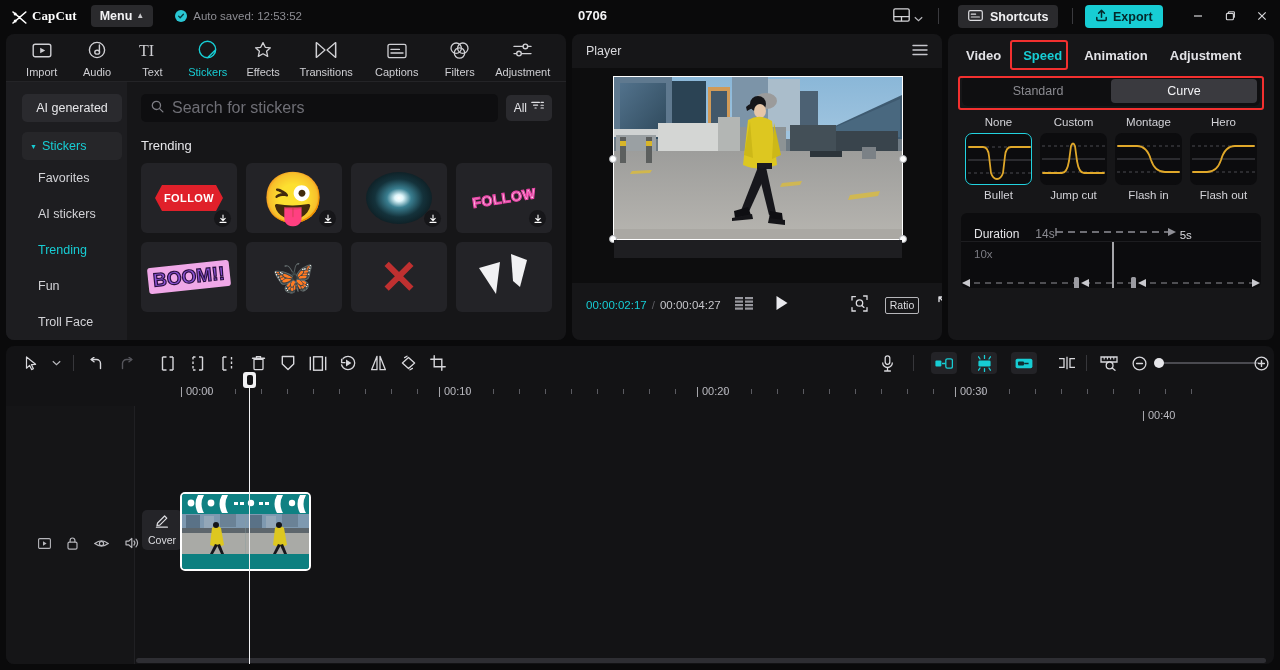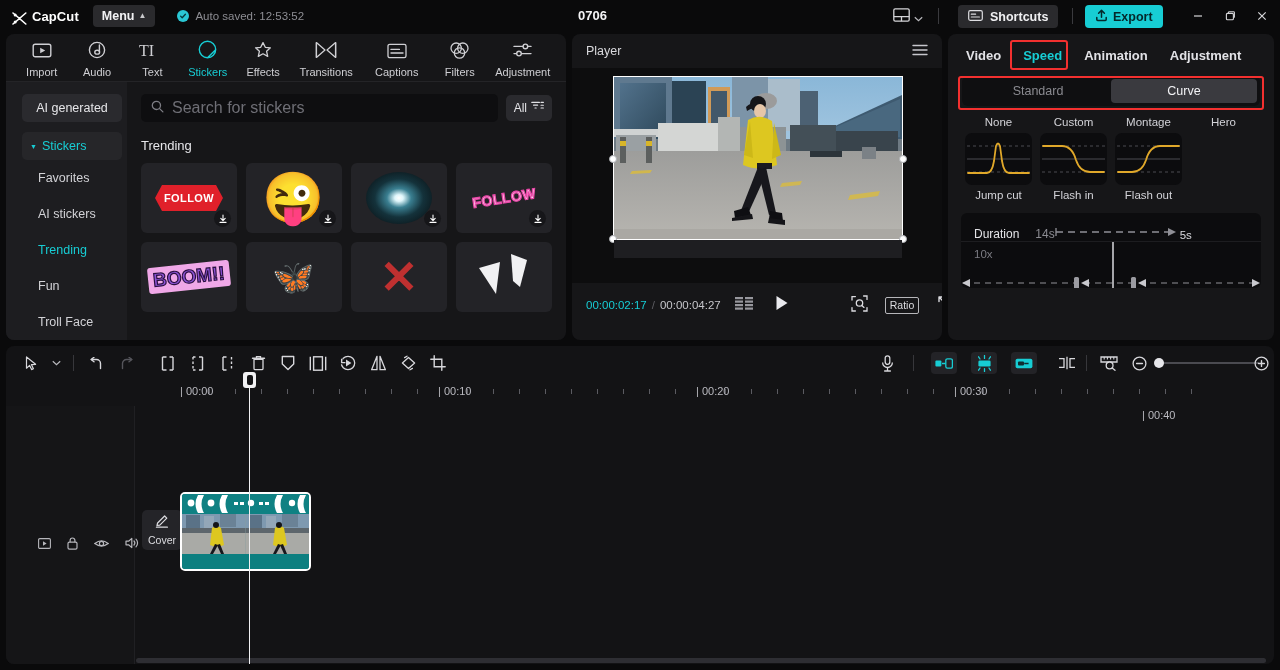--- a/index.html
+++ b/index.html
@@ -11,21 +11,21 @@
     overflow: hidden;
     -webkit-font-smoothing: antialiased;
   }
   .app { position: relative; width: 1280px; height: 670px; background: #0a0a0b; }
 
   
   .titlebar {
     position: absolute; top: 0; left: 0; width: 1280px; height: 32px;
     background: #0a0a0b; display: flex; align-items: center;
   }
-  .logo-wrap { display: flex; align-items: flex-end; gap: 5px; margin-left: 12px; }
+  .logo-wrap { display: flex; align-items: center; gap: 5px; margin-left: 12px; font-family: Liberation Serif, serif; }
   .logo-mark { width: 15px; height: 13px; position: relative; }
   .logo-text { font-size: 13px; font-weight: bold; letter-spacing: .1px; color: #fff; }
   .menu-btn {
     margin-left: 14px; height: 22px; padding: 0 9px; border-radius: 4px;
     background: #2a2a2d; display: flex; align-items: center; gap: 4px;
     font-size: 12.5px; font-weight: bold; color: #f2f2f4; cursor: pointer;
   }
   .caret-up { font-size: 8px; color: #c9c9cc; transform: translateY(-1px); }
   .autosave { margin-left: 22px; display: flex; align-items: center; gap: 6px; }
   .check-dot {
@@ -710,20 +710,31 @@
 
     <div class="presets">
       <div class="plabels">
         <span class="plabel">None</span>
         <span class="plabel">Custom</span>
         <span class="plabel">Montage</span>
         <span class="plabel">Hero</span>
       </div>
 
       <div class="prow">
+        <div class="pitem">
+          <div class="pthumb sel">
+            <svg width="67" height="52" viewBox="0 0 67 52">
+              <path d="M2 13 H65" stroke="#4a4a50" stroke-width="1" stroke-dasharray="3 3"></path>
+              <path d="M2 26 H65" stroke="#4a4a50" stroke-width="1"></path>
+              <path d="M2 39 H65" stroke="#4a4a50" stroke-width="1" stroke-dasharray="3 3"></path>
+              <path d="M3 13 L17 13 Q22 13 23 22 L25 39 Q27 45 31 45 Q35 45 37 39 L39 22 Q40 13 45 13 L64 13" stroke="#e0a82a" stroke-width="1.8" fill="none" stroke-linecap="round" stroke-linejoin="round"></path>
+            </svg>
+          </div>
+          <span class="pcap">Bullet</span>
+        </div>
 
         <div class="pitem">
           <div class="pthumb">
             <svg width="67" height="52" viewBox="0 0 67 52">
               <path d="M2 13 H65" stroke="#4a4a50" stroke-width="1" stroke-dasharray="3 3"></path>
               <path d="M2 26 H65" stroke="#4a4a50" stroke-width="1"></path>
               <path d="M2 39 H65" stroke="#4a4a50" stroke-width="1" stroke-dasharray="3 3"></path>
               <path d="M3 40 L22 40 Q27 40 29 28 L31 13 Q33 8 35 13 L37 28 Q39 40 44 40 L64 40" stroke="#e0a82a" stroke-width="1.8" fill="none" stroke-linecap="round" stroke-linejoin="round"></path>
             </svg>
           </div>

